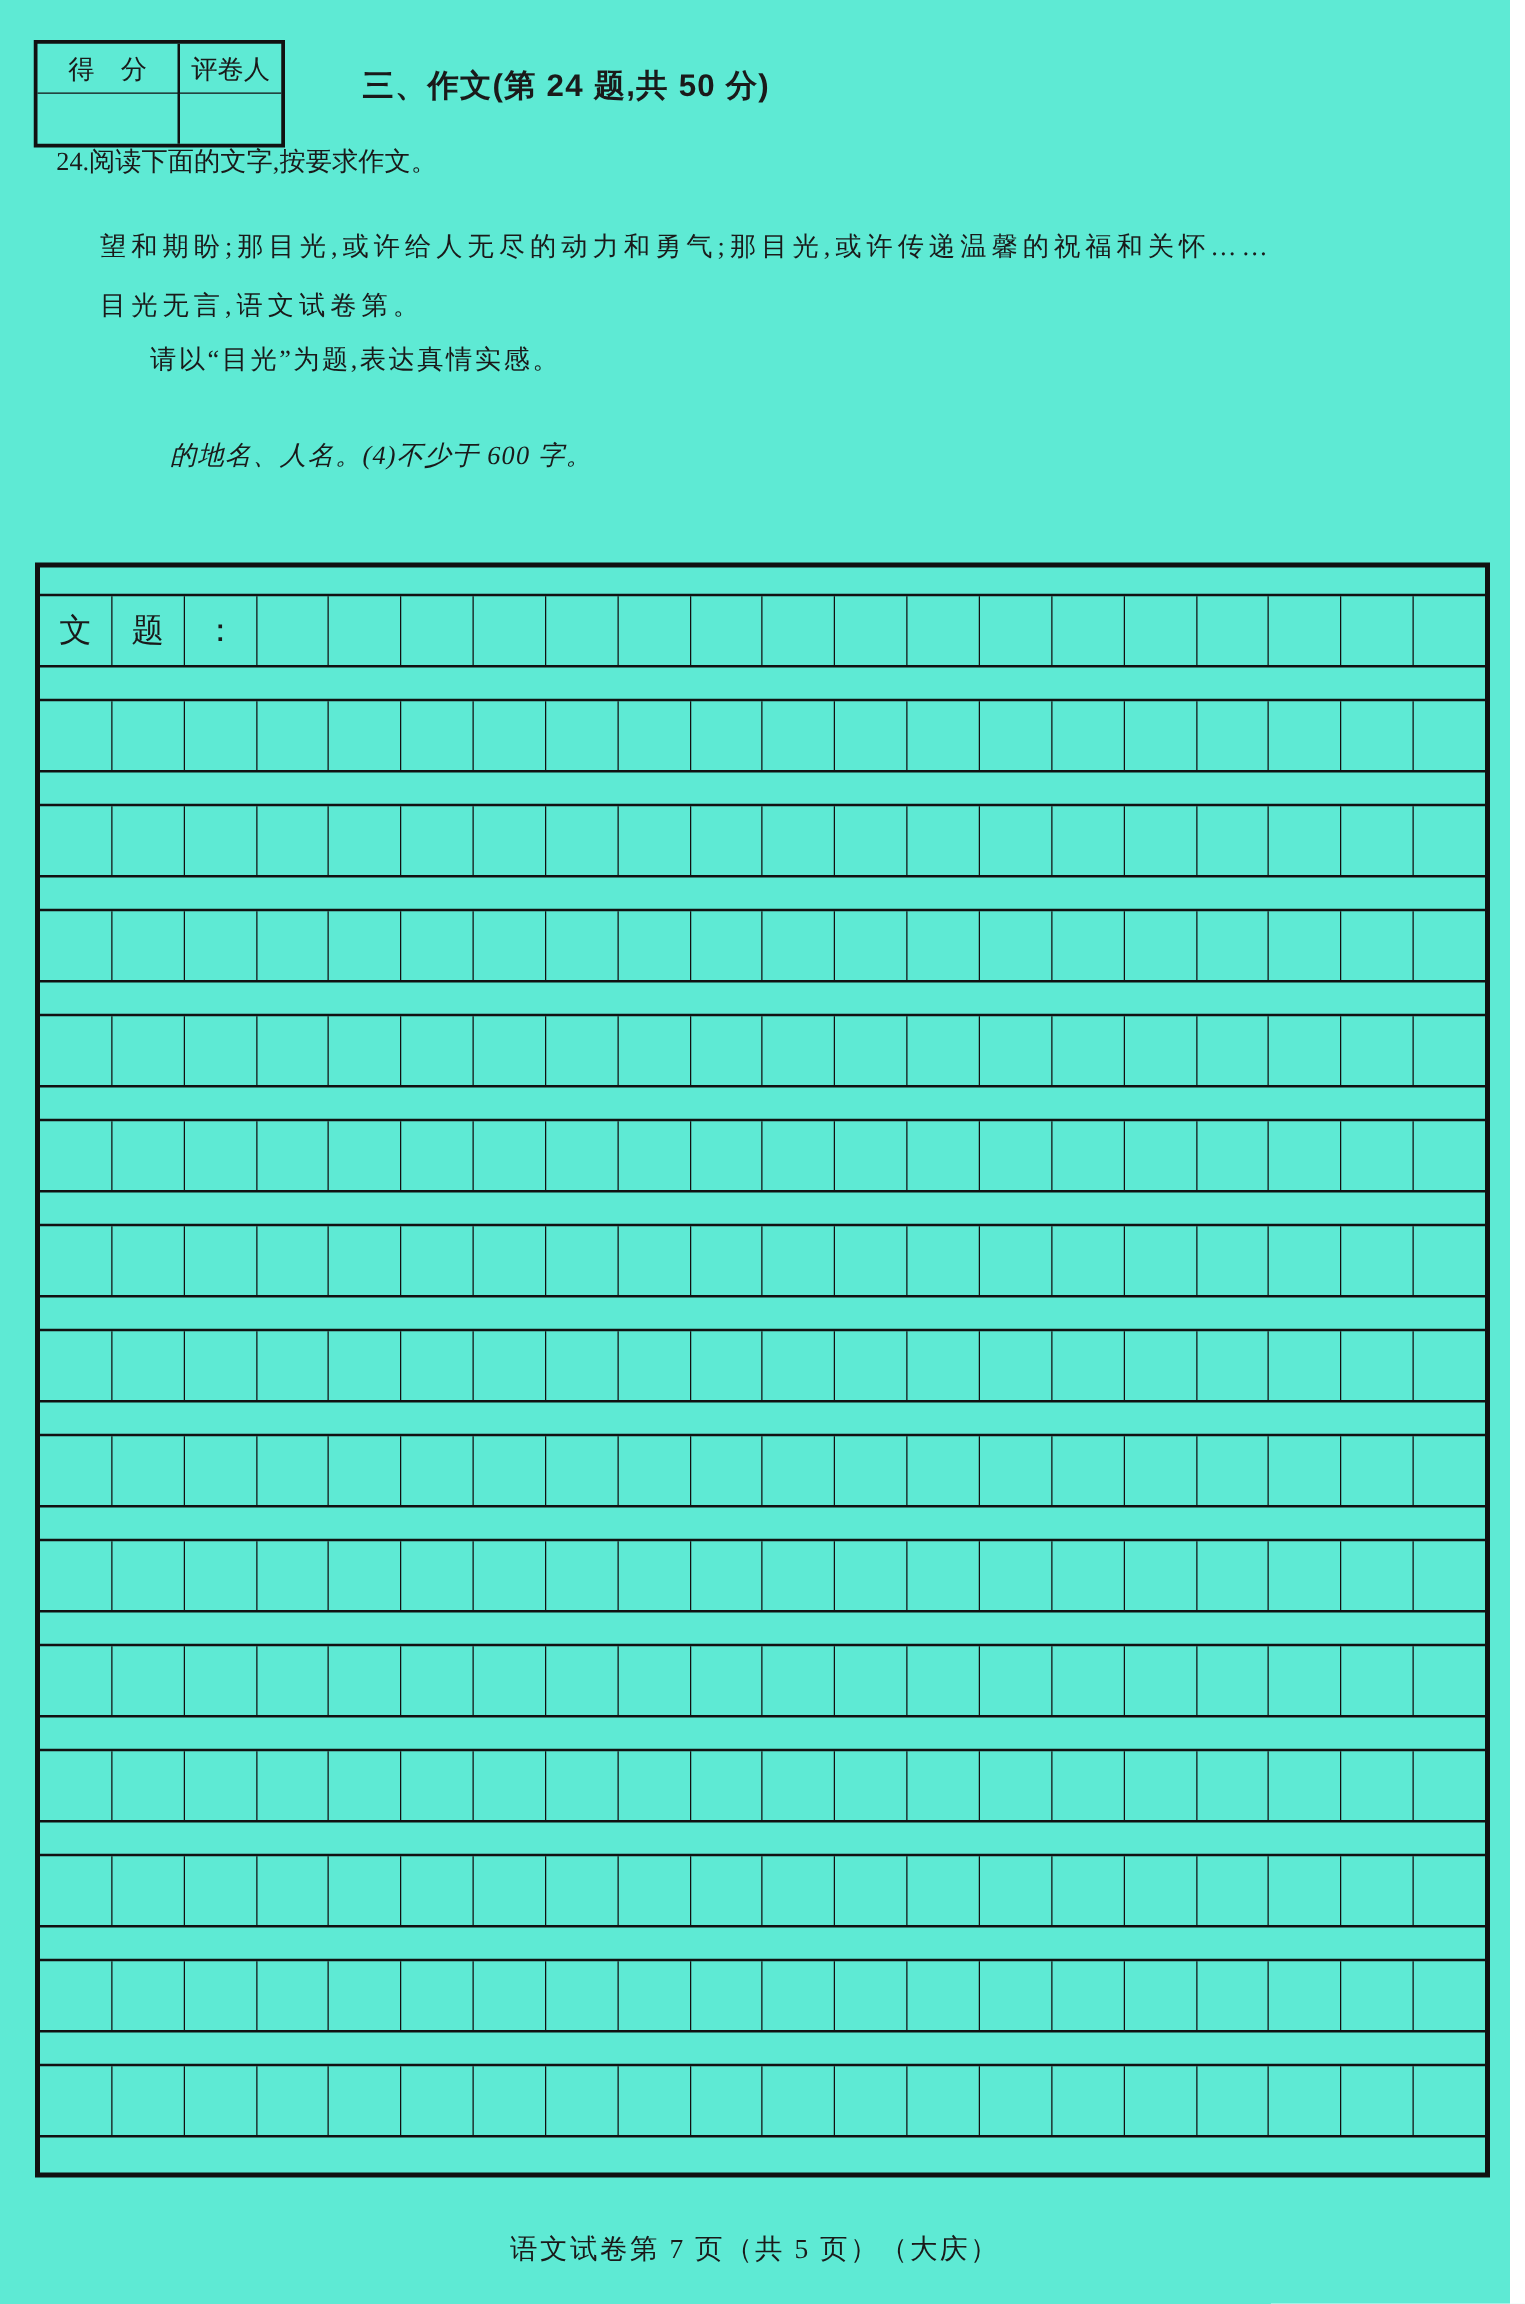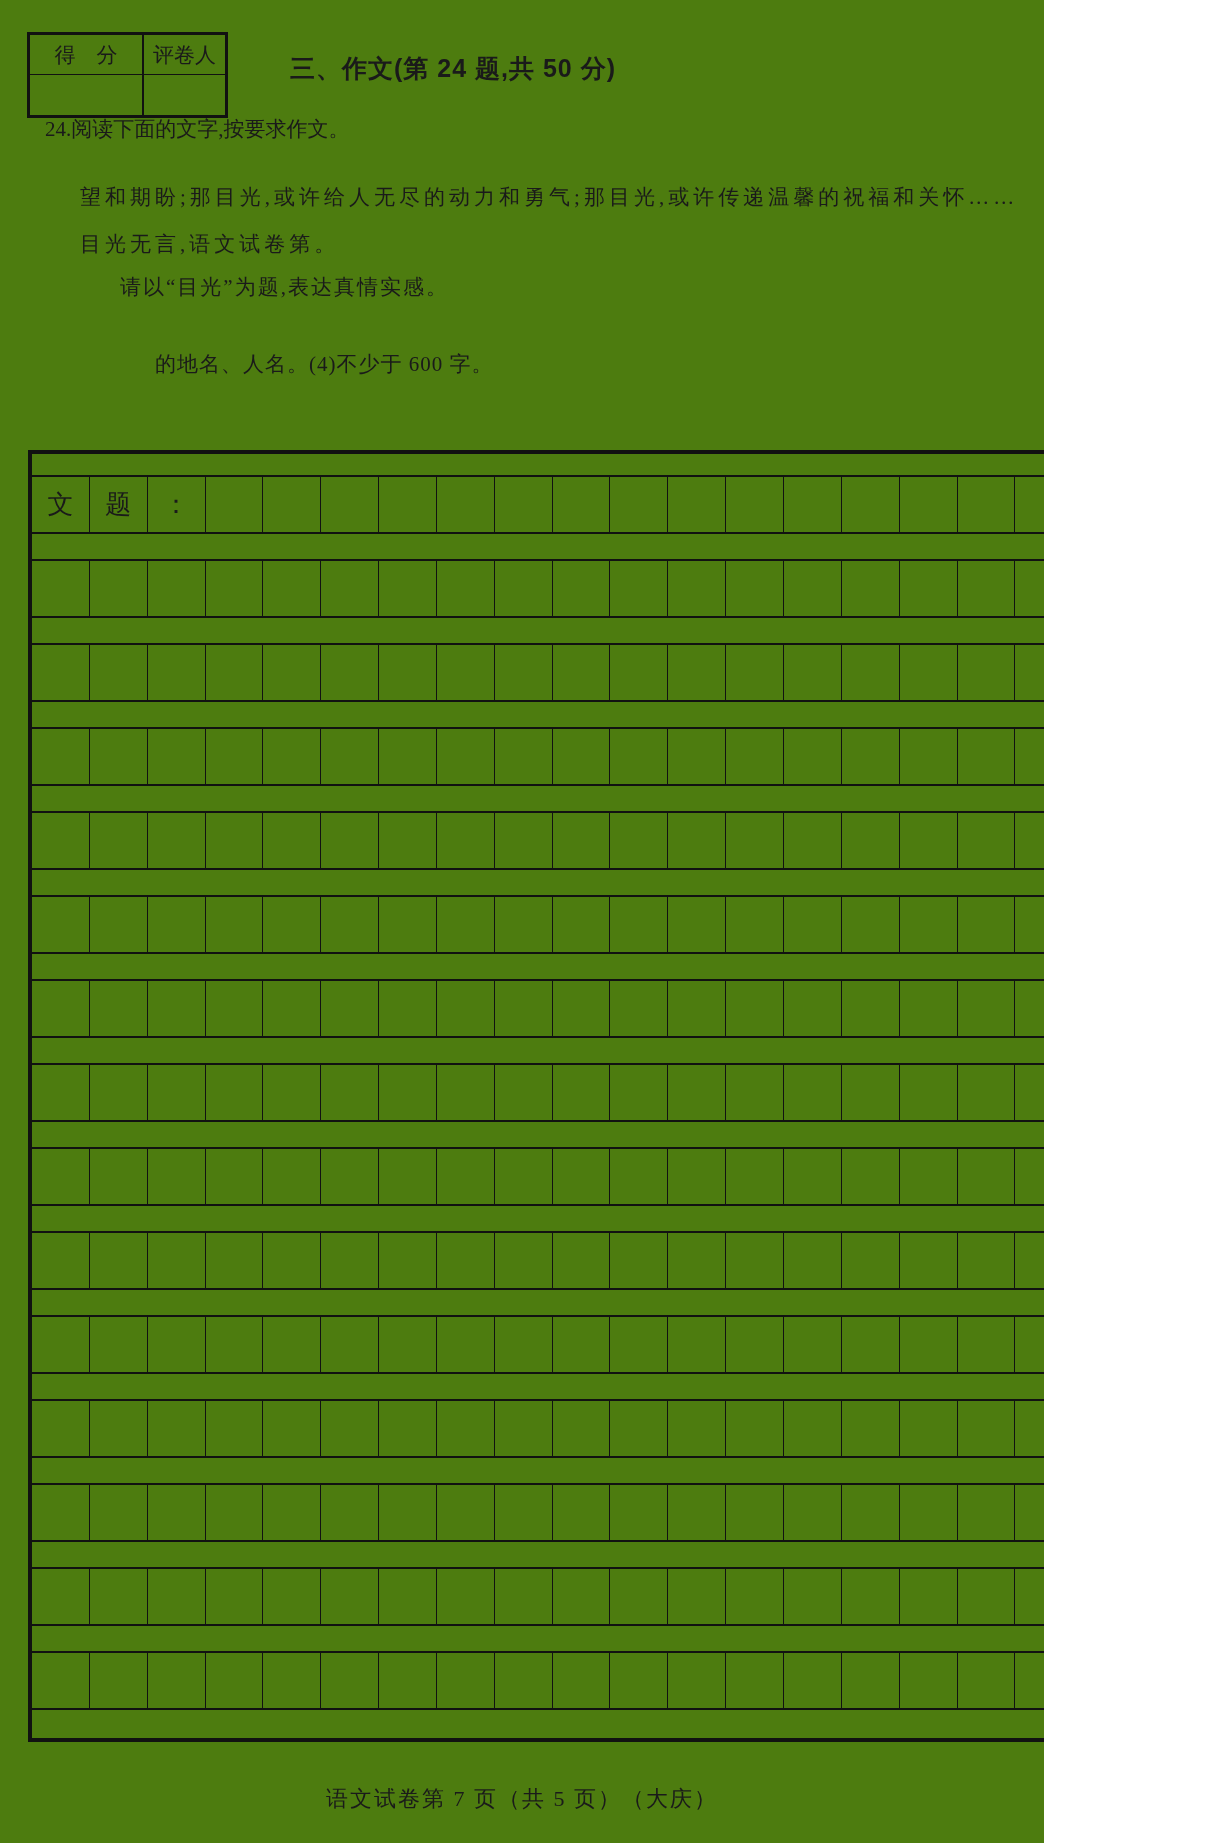--- a/index.html
+++ b/index.html
@@ -1,19 +1,19 @@
 <!DOCTYPE html>
 <html><head>
 <meta charset="utf-8">
 <style>
   html,body{margin:0;padding:0;background:#ffffff;}
   .page{
     position:relative;
-    width:1044px;height:1843px;
-    background:#4d7c0f;
+    width:1208px;height:1843px;
+    background:#5eead4;
     color:#1a1a1a;
     font-family:"Liberation Serif","DejaVu Serif",serif;
     overflow:hidden;
   }
 
   
   .score-box{
     position:absolute;left:27px;top:32px;
     width:201px;height:86px;
     border:3px solid #111;
@@ -41,21 +41,21 @@
   }
 
   
   .txt{position:absolute;white-space:nowrap;font-size:21px;line-height:1.25;margin-left:20px;}
   .q-number{left:25px;top:116px;}
   .passage-0{left:124px;top:156px;letter-spacing:4px;}
   .passage-1{left:60px;top:184px;letter-spacing:4px;}
   .passage-2{left:60px;top:231px;letter-spacing:4px;}
   .prompt-line{left:100px;top:274px;letter-spacing:2px;}
   .req-0{left:60px;top:314px;letter-spacing:1px;}
-  .req-1{left:135px;top:351px;letter-spacing:1px;}
+  .req-1{left:116px;top:351px;letter-spacing:1px;font-style:italic;}
 
   
   .essay-grid{
     position:absolute;left:28px;top:450px;
     width:1164px;height:1292px;
     border:4px solid #111;
     box-sizing:border-box;
     padding-top:21px;
   }
   .grid-row{

